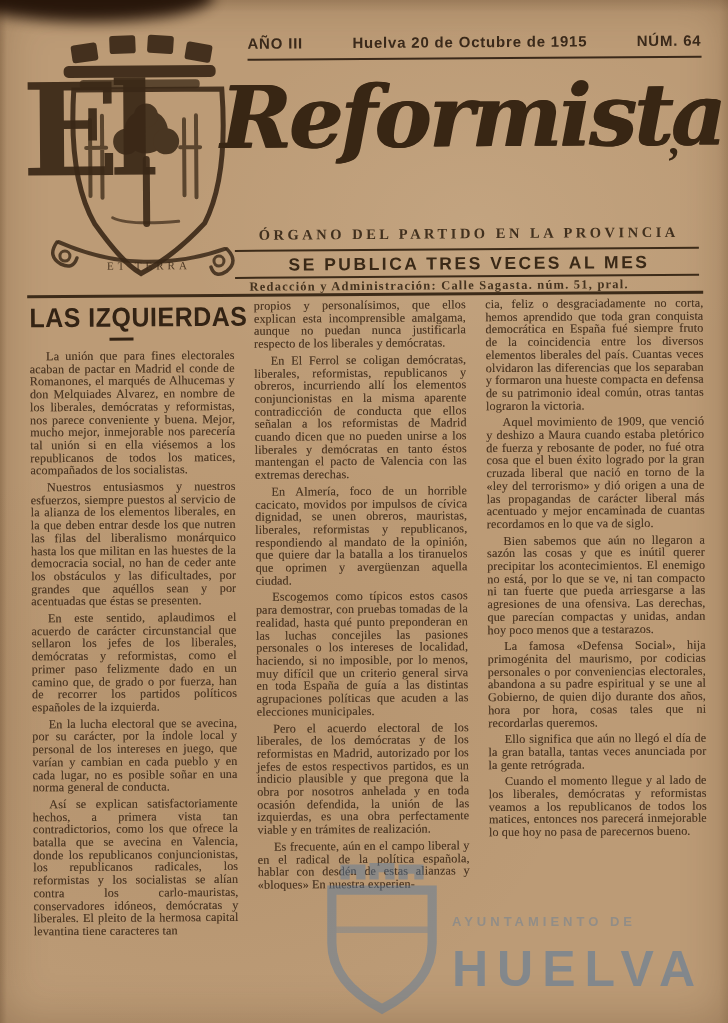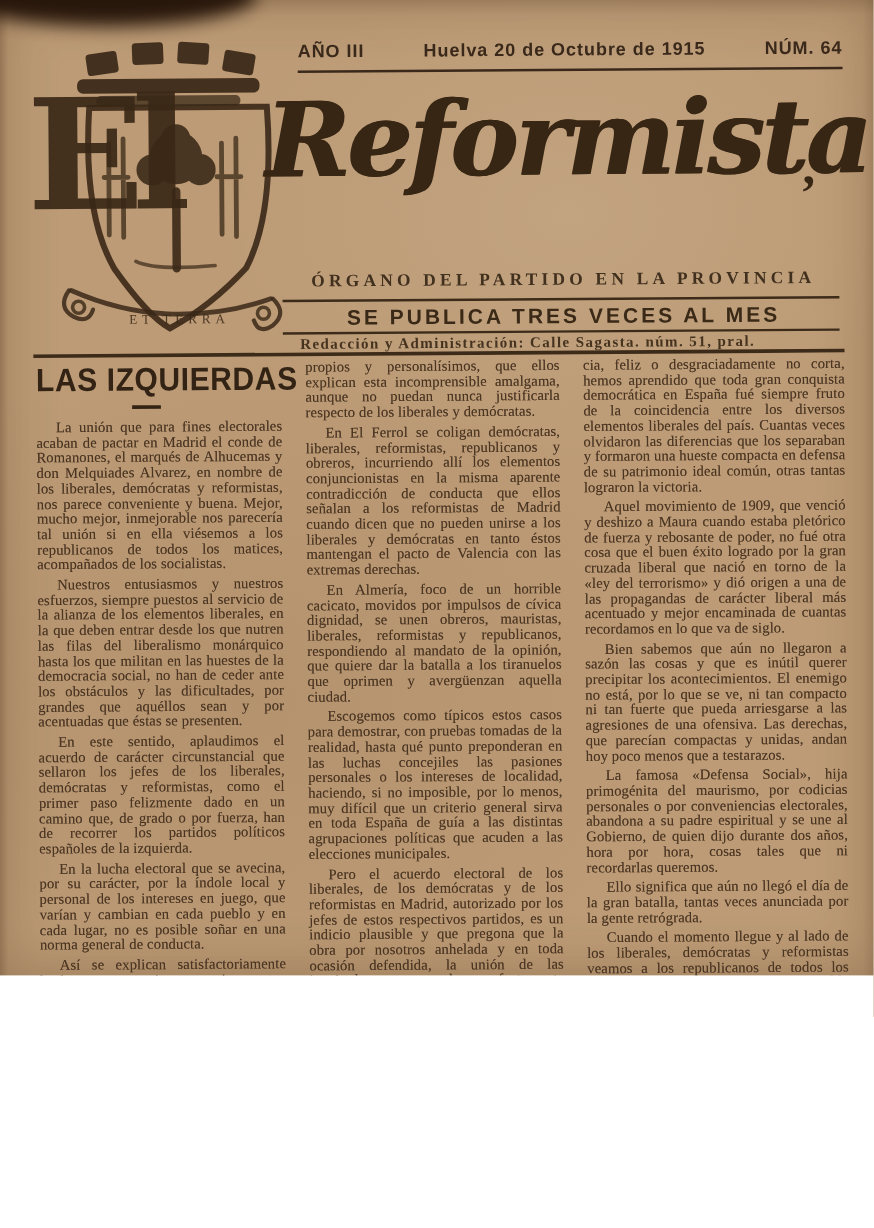--- a/index.html
+++ b/index.html
@@ -1,17 +1,17 @@
 <!DOCTYPE html>
 <html><head>
 <meta charset="utf-8">
 <style>
   html,body{margin:0;padding:0;}
   .page{
-    position:relative;width:728px;height:813px;overflow:hidden;
+    position:relative;width:728px;height:1023px;overflow:hidden;
     background-color:#bc9b76;
     background-image:
       radial-gradient(ellipse 420px 300px at 65% 22%, rgba(255,240,214,.10), transparent 70%),
       radial-gradient(ellipse 520px 420px at 28% 72%, rgba(118,84,50,.12), transparent 72%),
       linear-gradient(90deg, rgba(60,35,15,.20) 0, transparent 7px),
       linear-gradient(270deg, rgba(60,35,15,.10) 0, transparent 9px),
       linear-gradient(180deg, rgba(60,35,15,.14) 0, transparent 12px);
     box-shadow:inset 0 0 46px rgba(70,40,15,.28);
     font-family:"Liberation Serif","DejaVu Serif",serif;
     color:#3e2c1a;
@@ -61,21 +61,21 @@
     text-shadow:0 0 .5px rgba(74,53,34,.55);}
   .colbody.continued p:first-child{text-indent:0;}
 
   
   .watermark{position:absolute;z-index:5;pointer-events:none;}
   .wm-shield{position:absolute;left:316px;top:860px;}
   .wm-text{position:absolute;left:452px;top:914px;width:270px;
     font-family:"Liberation Sans",sans-serif;font-weight:700;color:#55799f;}
   .wm-line1{font-size:13px;letter-spacing:4px;opacity:.40;white-space:nowrap;}
   .wm-line2{font-size:50px;line-height:48px;letter-spacing:9px;opacity:.55;
-    transform:scale(1,1.0);margin-top:2px;}
+    transform:scale(1,1.0);margin-top:16px;}
 </style>
 </head>
 <body>
 
 <div class="page">
   <div class="corner-dark"></div>
 
   <div class="print">
 
     <header class="topbar">
@@ -169,16 +169,17 @@
 
   <div class="watermark">
     <svg class="wm-shield" width="132" height="158" viewBox="0 0 100 118">
       <g stroke="#55799f" fill="none" stroke-width="7" opacity=".45">
         <path d="M22,14 v-8 h12 v8 M44,14 v-9 h12 v9 M66,14 v-8 h12 v8"></path>
         <path d="M12,22 h76 v40 q0,30 -38,50 q-38,-20 -38,-50 Z"></path>
         <path d="M12,52 h76" stroke-width="5" opacity=".7"></path>
       </g>
     </svg>
     <div class="wm-text">
+      <div class="wm-line1">AYUNTAMIENTO DE</div>
       <div class="wm-line2">HUELVA</div>
     </div>
   </div>
 </div>
 
 </body></html>

